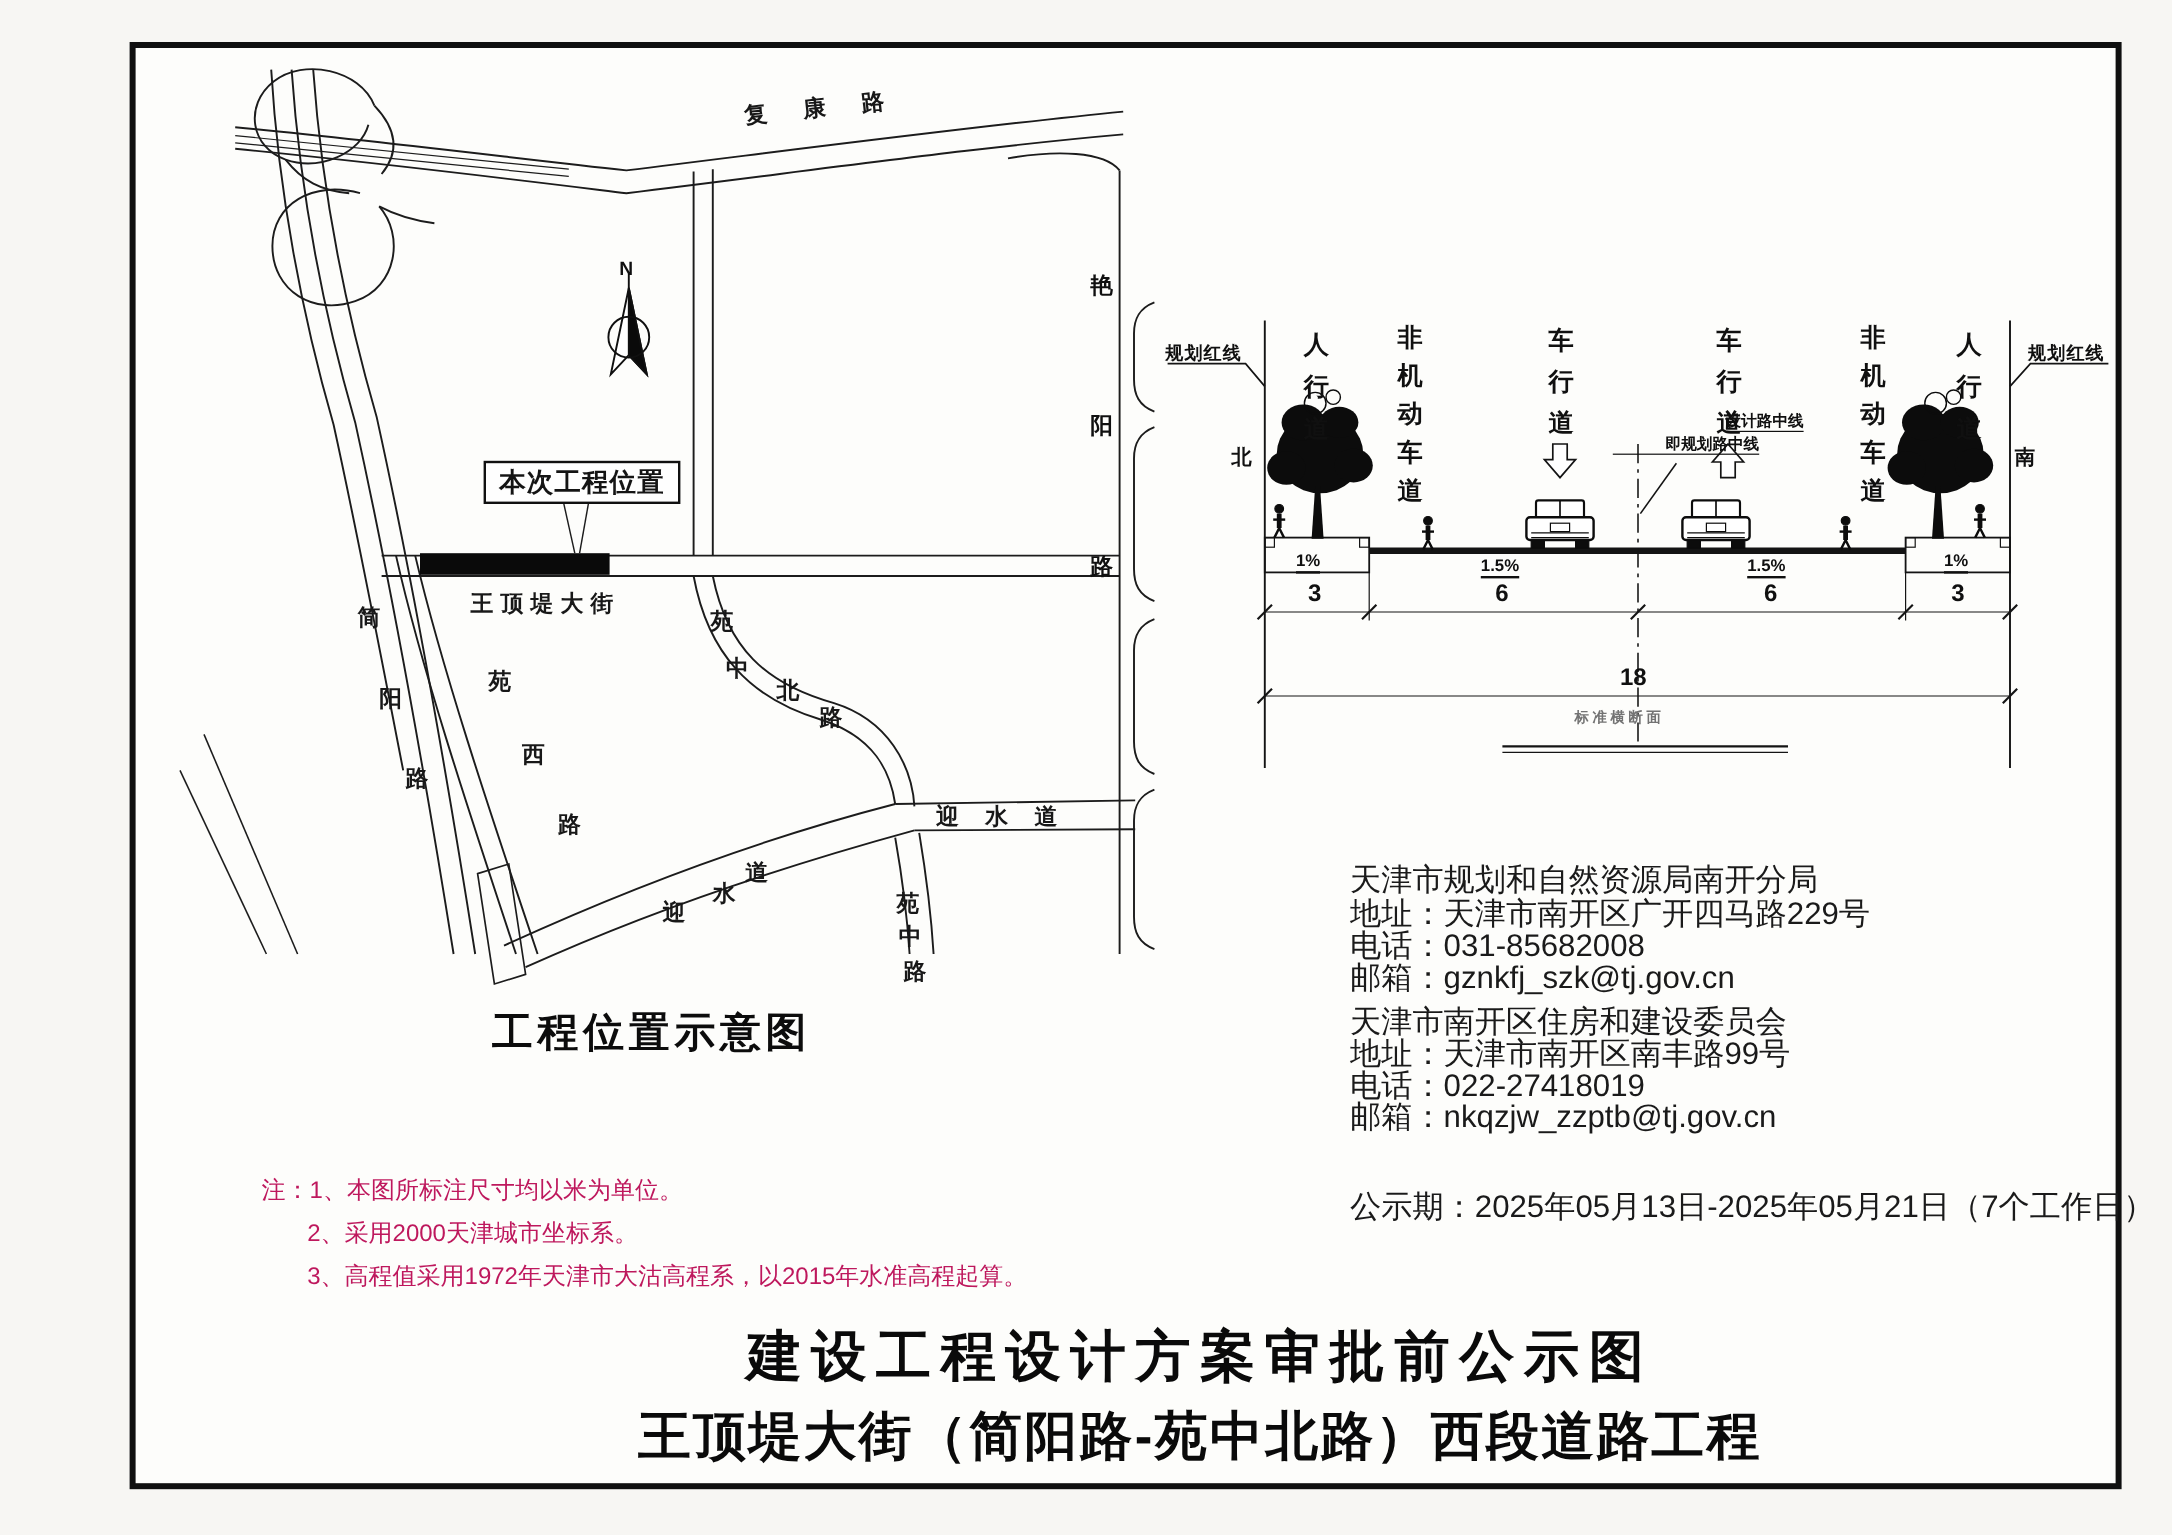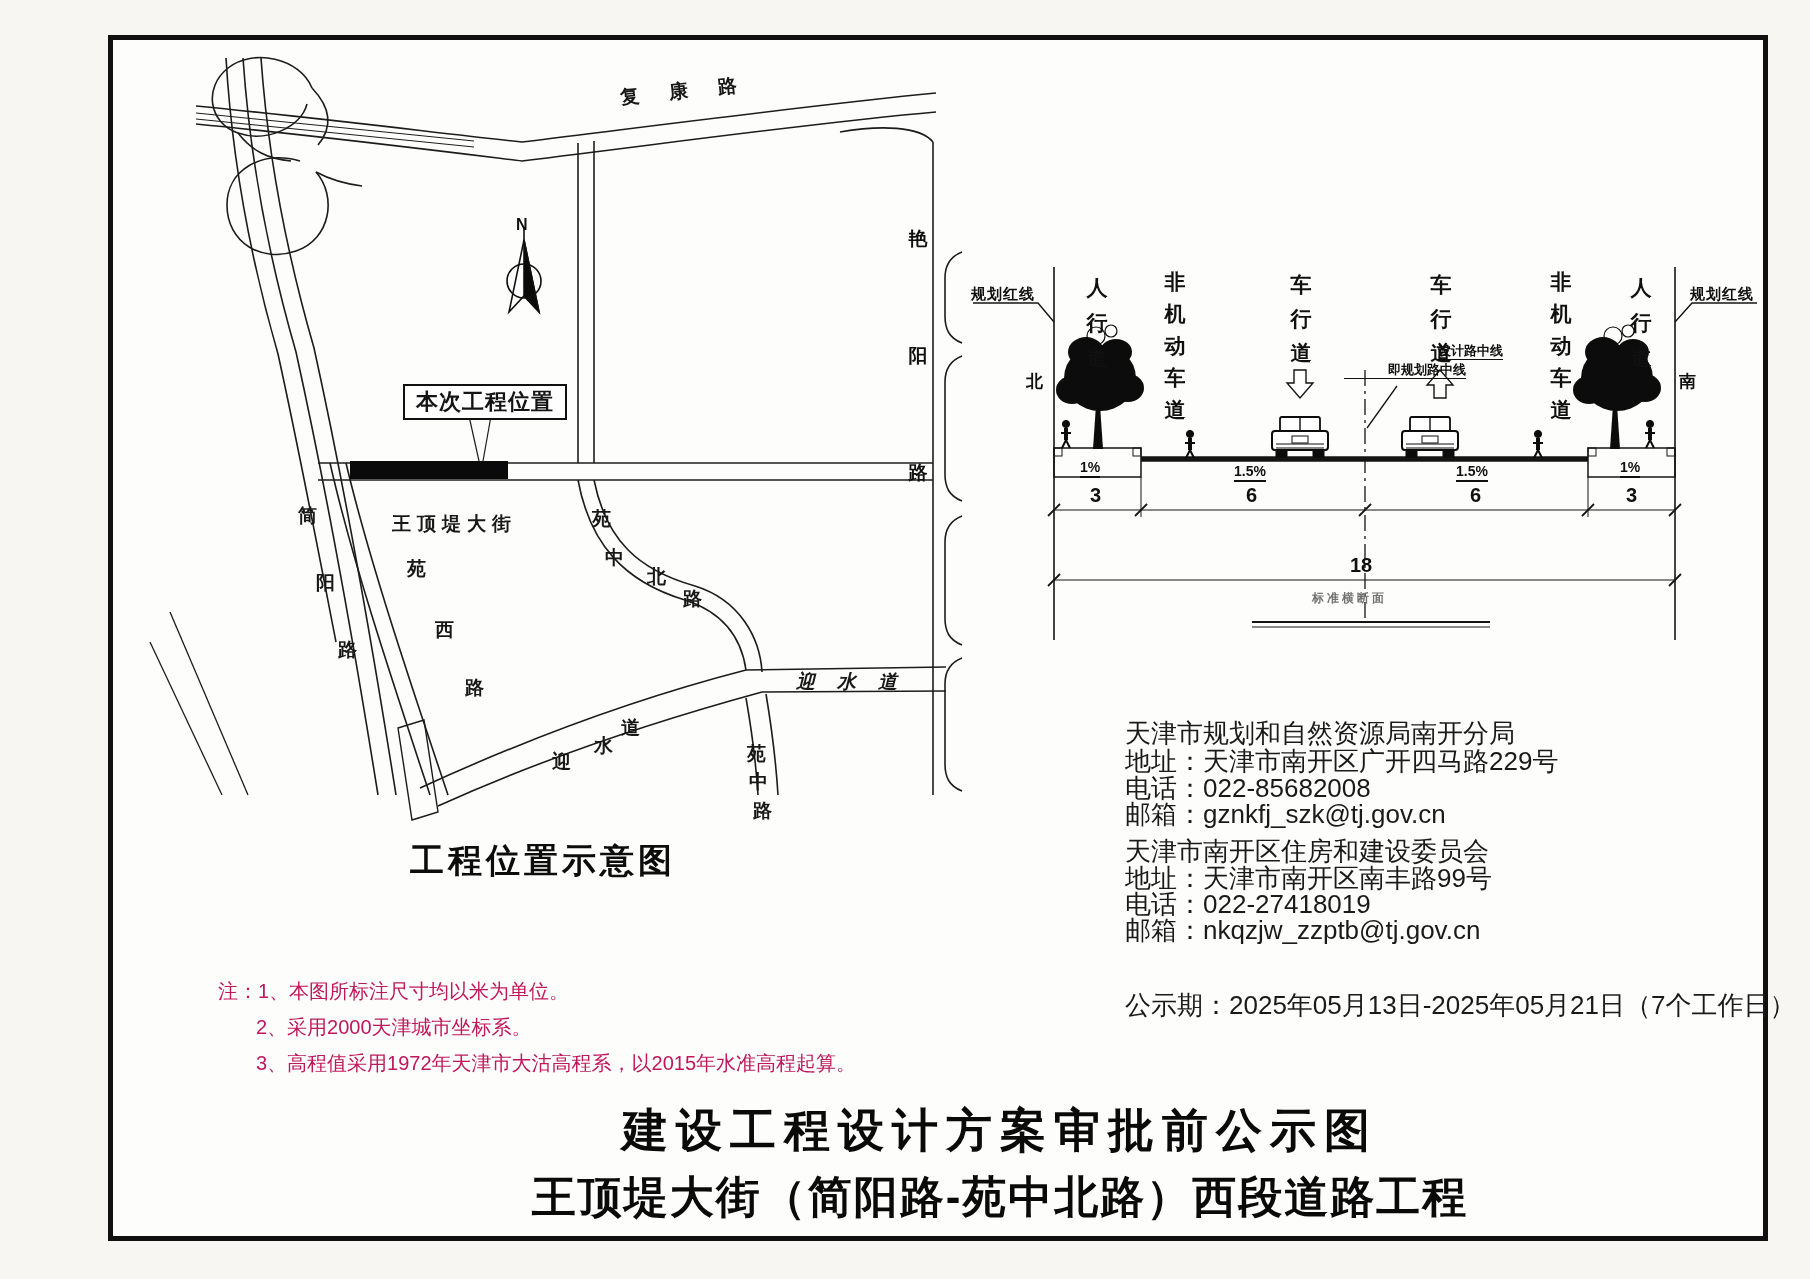--- a/index.html
+++ b/index.html
@@ -212,40 +212,40 @@
     <rect x="1422" y="436" width="16" height="7" stroke-width="1"></rect>
     <rect x="1406" y="450" width="11" height="7" fill="#0c0c0c"></rect>
     <rect x="1443" y="450" width="11" height="7" fill="#0c0c0c"></rect>
   </g>
 </svg>
 
 <div class="nmark">N</div>
 <div class="projbox">本次工程位置</div>
 <div class="lbl" style="left:620px;top:80px;letter-spacing:30px;transform:rotate(-6deg);">复康路</div>
 <div class="vcol" style="left:905px;top:180px;font-size:19px;font-weight:600;line-height:117px;">艳阳路</div>
-<div class="lbl" style="left:392px;top:514px;letter-spacing:6px;">王顶堤大街</div>
+<div class="lbl" style="left:392px;top:494px;letter-spacing:6px;">王顶堤大街</div>
 
 <span class="mchar" style="left:298px;top:506px;">简</span>
 <span class="mchar" style="left:316px;top:573px;">阳</span>
 <span class="mchar" style="left:338px;top:640px;">路</span>
 
 <span class="mchar" style="left:407px;top:559px;">苑</span>
 <span class="mchar" style="left:435px;top:620px;">西</span>
 <span class="mchar" style="left:465px;top:678px;">路</span>
 
 <span class="mchar" style="left:592px;top:509px;">苑</span>
 <span class="mchar" style="left:605px;top:548px;">中</span>
 <span class="mchar" style="left:647px;top:567px;">北</span>
 <span class="mchar" style="left:683px;top:589px;">路</span>
 
 <span class="mchar" style="left:552px;top:752px;">迎</span>
 <span class="mchar" style="left:594px;top:736px;">水</span>
 <span class="mchar" style="left:621px;top:718px;">道</span>
 
-<div class="lbl" style="left:796px;top:672px;letter-spacing:22px;font-style:italic;">迎水道</div>
+<div class="lbl" style="left:780px;top:672px;letter-spacing:22px;">迎水道</div>
 
 <span class="mchar" style="left:747px;top:744px;">苑</span>
 <span class="mchar" style="left:749px;top:772px;">中</span>
 <span class="mchar" style="left:753px;top:801px;">路</span>
 
 <div class="map-title">工程位置示意图</div>
 
 <div class="regline" style="left:971px;top:285px;">规划红线</div>
 <div class="regline" style="left:1690px;top:285px;">规划红线</div>
 <div class="dirchar" style="left:1026px;top:370px;">北</div>
@@ -269,21 +269,21 @@
 <div class="dimnum" style="left:1090px;top:484px;">3</div>
 <div class="dimnum" style="left:1246px;top:484px;">6</div>
 <div class="dimnum" style="left:1470px;top:484px;">6</div>
 <div class="dimnum" style="left:1626px;top:484px;">3</div>
 <div class="dimnum" style="left:1350px;top:554px;">18</div>
 
 <div class="xsect-title">标准横断面</div>
 
 <div class="info" style="top:716px;">天津市规划和自然资源局南开分局</div>
 <div class="info" style="top:744px;">地址：天津市南开区广开四马路229号</div>
-<div class="info" style="top:771px;">电话：022-85682008</div>
+<div class="info" style="top:771px;">电话：031-85682008</div>
 <div class="info" style="top:797px;">邮箱：gznkfj_szk@tj.gov.cn</div>
 
 <div class="info" style="top:834px;">天津市南开区住房和建设委员会</div>
 <div class="info" style="top:861px;">地址：天津市南开区南丰路99号</div>
 <div class="info" style="top:887px;">电话：022-27418019</div>
 <div class="info" style="top:913px;">邮箱：nkqzjw_zzptb@tj.gov.cn</div>
 
 <div class="info" style="top:988px;">公示期：2025年05月13日-2025年05月21日（7个工作日）</div>
 
 <div class="note" style="left:218px;top:978px;">注：1、本图所标注尺寸均以米为单位。</div>

